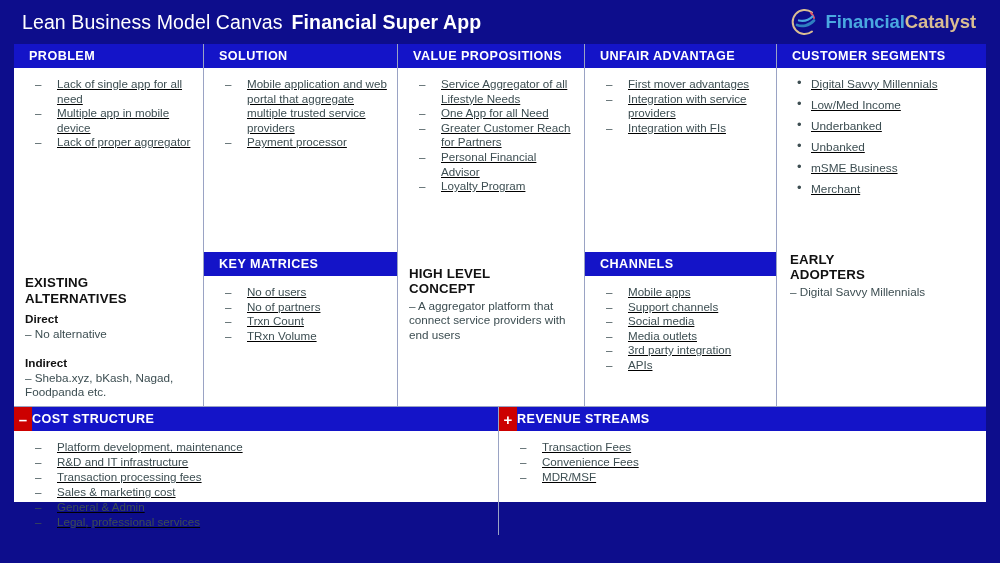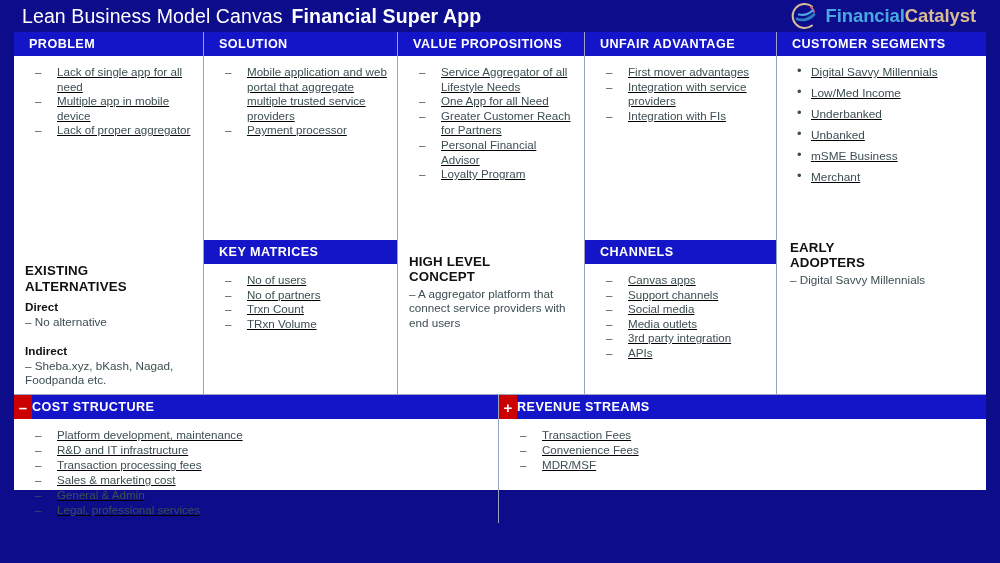--- a/index.html
+++ b/index.html
@@ -16,21 +16,21 @@
   .canvas-frame {
     position: relative;
     width: 1000px;
     height: 563px;
     background: #0d0d8c;
     padding: 0 14px 14px 14px;
   }
 
   
   .header {
-    height: 32px;
+    height: 44px;
     display: flex;
     align-items: center;
     justify-content: space-between;
     padding: 0 6px 0 8px;
   }
   .header-title {
     display: flex;
     align-items: baseline;
     gap: 9px;
     white-space: nowrap;
@@ -339,21 +339,21 @@
         <div class="pane grow">
           <ul class="dash-list">
             <li>First mover advantages</li>
             <li>Integration with service providers</li>
             <li>Integration with FIs</li>
           </ul>
         </div>
         <div class="sec-head nested">CHANNELS</div>
         <div class="pane" style="flex:0 0 130px;">
           <ul class="dash-list">
-            <li>Canvas apps</li>
+            <li>Mobile apps</li>
             <li>Support channels</li>
             <li>Social media</li>
             <li>Media outlets</li>
             <li>3rd party integration</li>
             <li>APIs</li>
           </ul>
         </div>
       </div>
 
       <div class="col col-customer">

